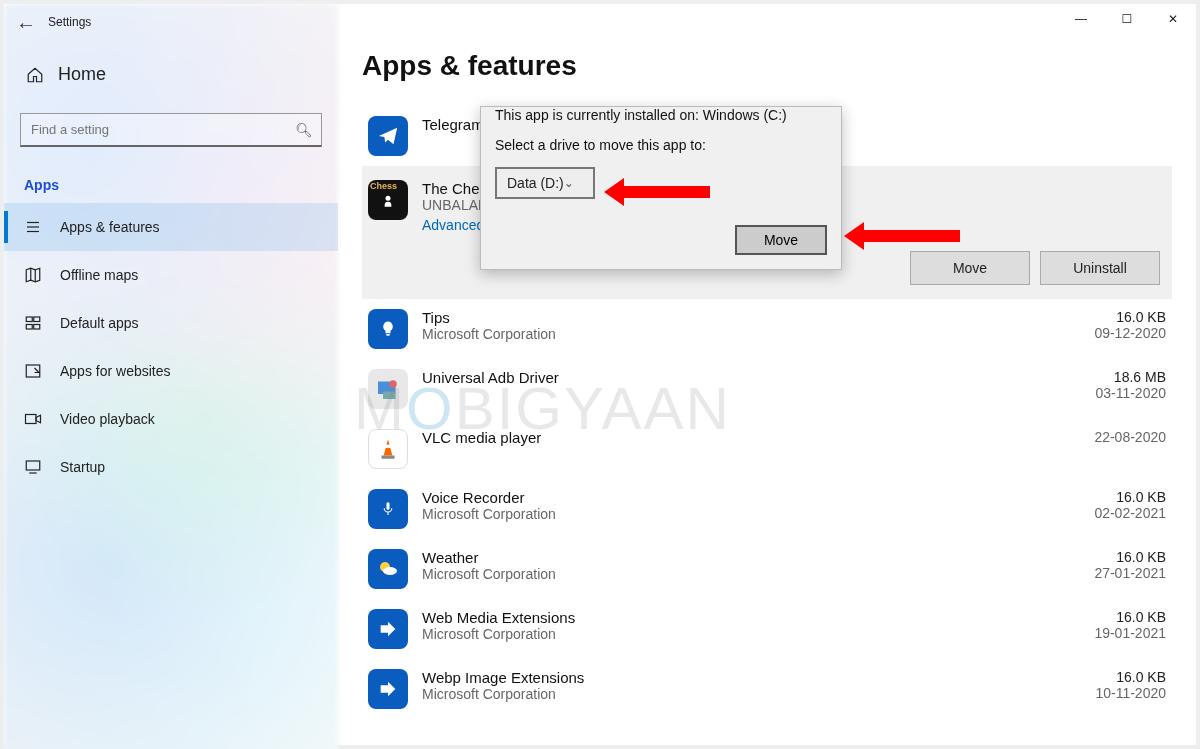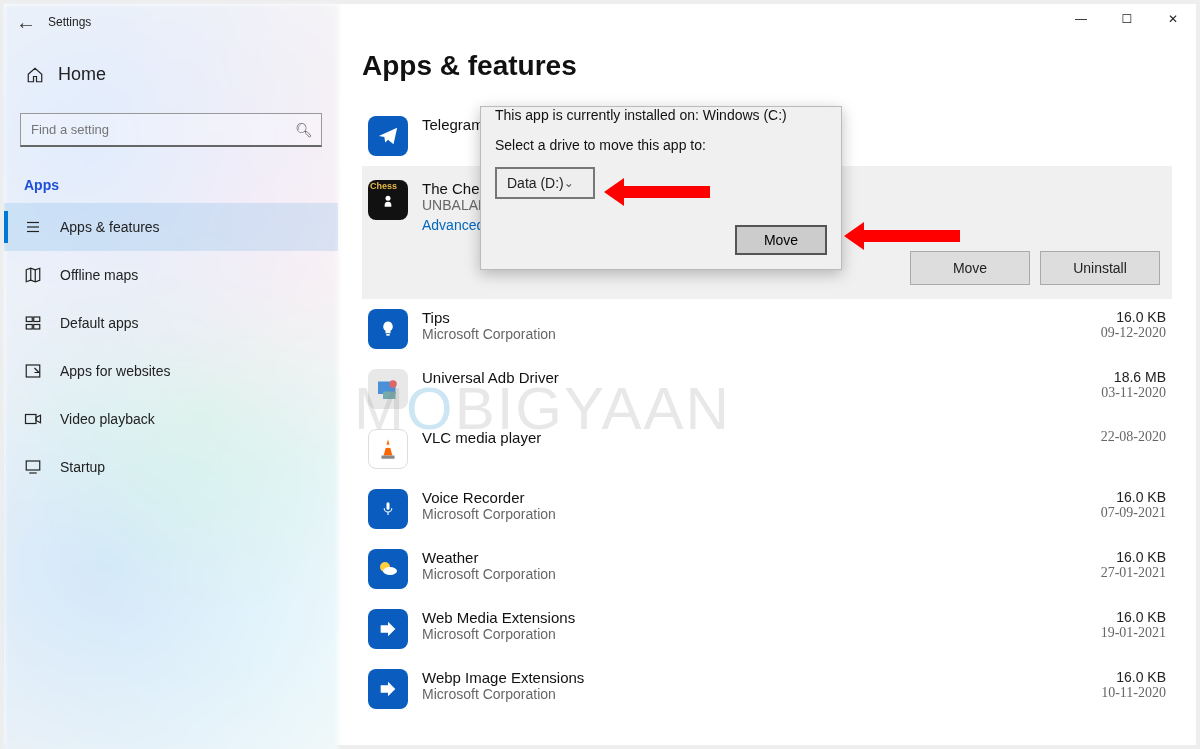--- a/index.html
+++ b/index.html
@@ -55,21 +55,21 @@
   .app-icon.chess .t { position:absolute; top:1px; left:2px; font-size:9px; color:#e6b84a; font-weight:bold; }
   .app-icon.vlc { background:#fff; border:1px solid #ddd; }
   .app-icon.weather { background:#0a5dbf; }
   .app-icon.adb { background:#e8e8e8; }
   .app-text { flex:1; margin-left:14px; }
   .app-name { font-size:15px; color:#111; }
   .app-pub { font-size:14px; color:#666; }
   .app-link { font-size:14px; color:#0067c0; margin-top:4px; }
   .app-meta { text-align:right; width:150px; }
   .app-size { font-size:14px; color:#222; }
-  .app-date { font-size:14px; color:#666;font-family:Liberation Serif, serif; }
+  .app-date { font-size:14px; color:#666; }
   .action-row { width:100%; display:flex; justify-content:flex-end; gap:10px; padding:18px 6px 0 0; }
   .action-btn { width:120px; height:34px; border:1px solid #aaa; background:#ddd; font-size:14px; color:#222; display:flex; align-items:center; justify-content:center; }
 
   
   .dialog { position:absolute; left:476px; top:102px; width:362px; background:#f0f0f0; border:1px solid #bbb; box-shadow:0 4px 14px rgba(0,0,0,0.25); padding:0 14px 14px 14px; }
   .dlg-line { font-size:14px; color:#111; margin-bottom:14px; }
   .dlg-select { display:flex; align-items:center; gap:0; height:32px; width:100px; border:2px solid #777; background:#eee; padding:0 10px; font-size:14px; color:#222; }
   .dlg-select .chev { color:#555; font-size:12px; }
   .dlg-move-btn { width:92px; height:30px; border:2px solid #555; background:#ccc; display:flex; align-items:center; justify-content:center; font-size:14px; margin-left:auto; margin-top:26px; }
 
@@ -275,21 +275,21 @@
               <path d="M7 11 a5 5 0 0 0 10 0" stroke="#fff" stroke-width="1.5" fill="none"></path>
               <line x1="12" y1="16" x2="12" y2="20" stroke="#fff" stroke-width="1.5"></line>
             </svg>
         </div>
         <div class="app-text">
           <div class="app-name">Voice Recorder</div>
           <div class="app-pub">Microsoft Corporation</div>
         </div>
         <div class="app-meta">
           <div class="app-size">16.0 KB</div>
-          <div class="app-date">07-09-2021</div>
+          <div class="app-date">02-02-2021</div>
         </div>
       </div>
 
       <div class="app-row">
         <div class="app-icon weather">
           <svg viewBox="0 0 24 24" width="24" height="24">
               <circle cx="9" cy="10" r="5" fill="#ffcf3f"></circle>
               <ellipse cx="14" cy="14" rx="7" ry="4" fill="#fff"></ellipse>
             </svg>
         </div>

